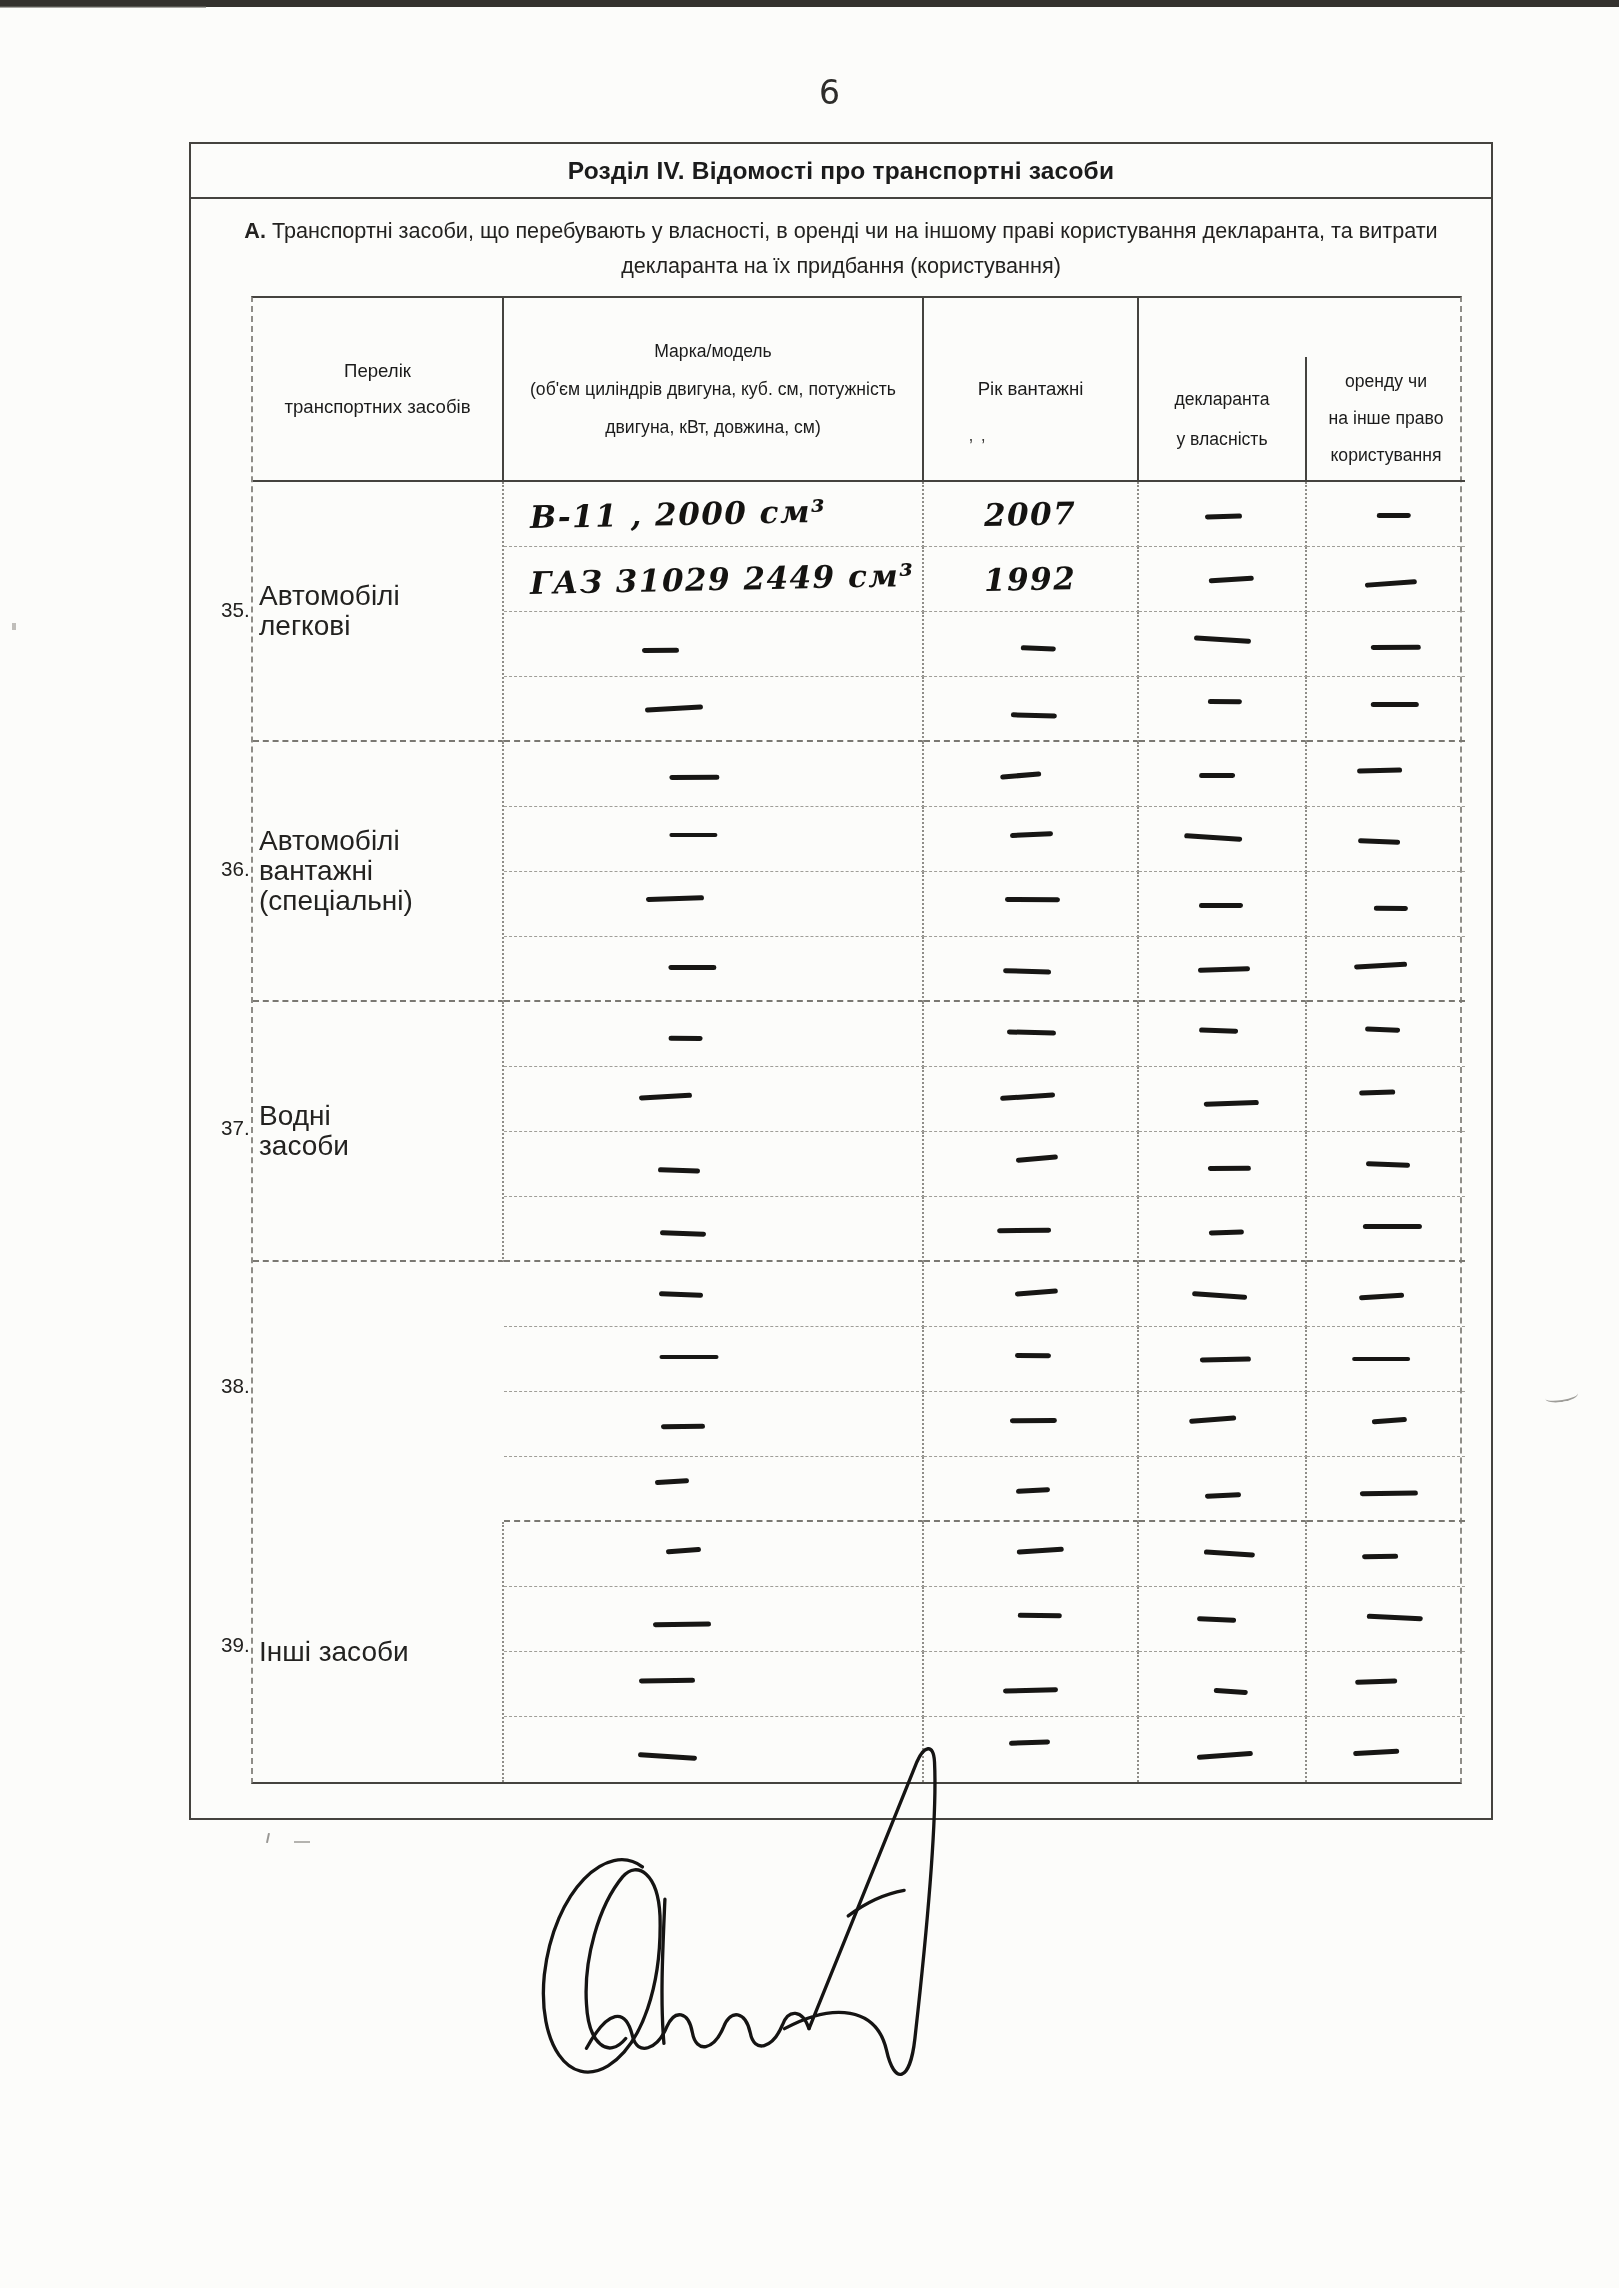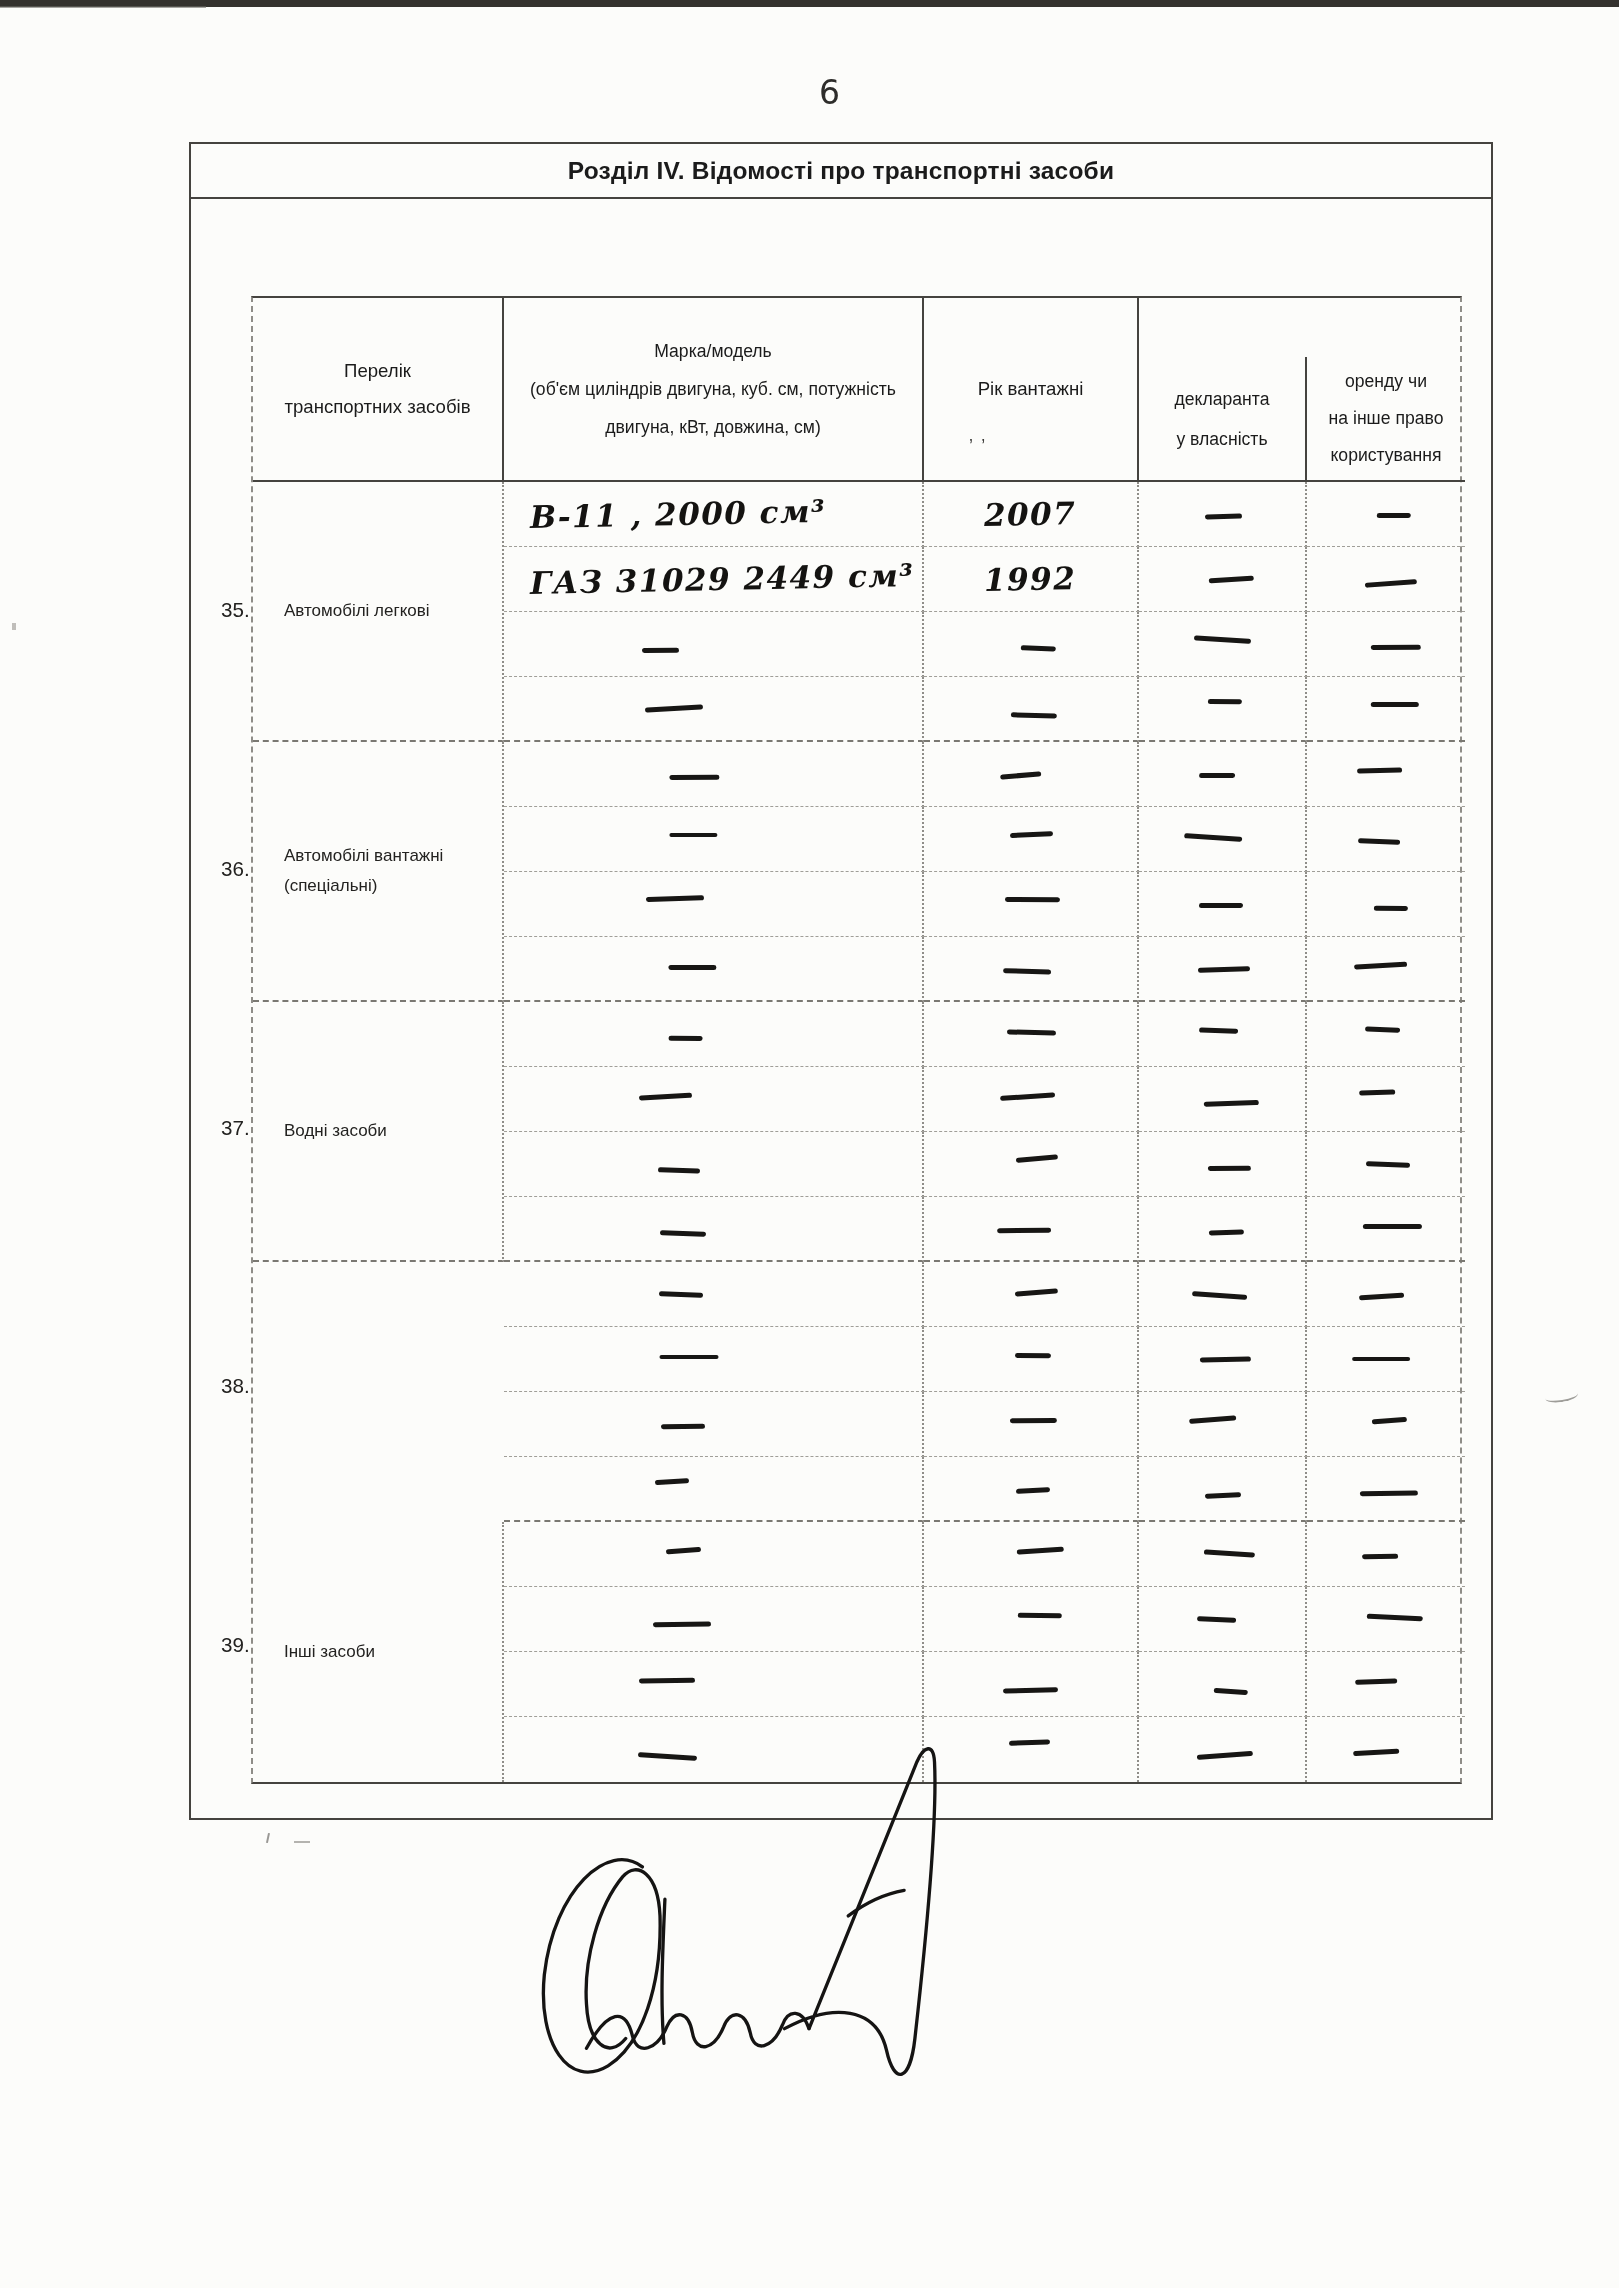--- a/index.html
+++ b/index.html
@@ -73,21 +73,21 @@
          border-right:2px solid var(--ln);border-bottom:2px solid var(--ln);}
   .h-rent{grid-column:5;grid-row:2;flex-direction:column;font-size:17.6px;line-height:37px;
          border-bottom:2px solid var(--ln);}
   .year-note{position:absolute;left:45px;bottom:23.5px;font-size:17.6px;color:#3b3a38;letter-spacing:2px;}
 
   
   .vline{border-right:2px dotted var(--dot);}
   .row-sep{border-bottom:1px dashed var(--dash-ln);}
   .sec-sep{border-bottom:2px dashed var(--sec-ln);}
   .sec-cell{justify-content:flex-start;}
-  .sec-label{margin-left:31px;width:165px;font-size:17px;line-height:30px;color:#232220;}
+  .sec-label{margin-left:6px;width:165px;font-size:28px;line-height:30px;color:#232220;}
   .row-num{
     position:absolute;left:15.7px;width:43px;height:259px;
     display:flex;align-items:center;justify-content:flex-end;
     font-size:20.6px;color:#232220;text-align:right;
   }
 
   
   .dash{display:inline-block;height:4.9px;background:#171614;border-radius:3.9px;}
   .hand{
     font-family:"DejaVu Serif", serif;font-style:italic;font-weight:600;
@@ -106,20 +106,21 @@
 </style>
 </head>
 <body>
 
 <div class="scan-edge"></div>
 
 <div class="page-number">6</div>
 
 <div class="form-box">
   <div class="box-title">Розділ IV. Відомості про транспортні засоби</div>
+  <div class="box-sub"><span class="sub-prefix">А.</span><span> Транспортні засоби, що перебувають у власності, в оренді чи на іншому праві користування декларанта, та витрати декларанта на їх придбання (користування)</span></div>
 
   <div class="tbl">
     <div class="cell h-model">
       <div>Марка/модель</div>
       <div>(об'єм циліндрів двигуна, куб. см, потужність</div>
       <div>двигуна, кВт, довжина, см)</div>
     </div>
     <div class="cell h-veh">
       <div>Перелік</div>
       <div>транспортних засобів</div>

